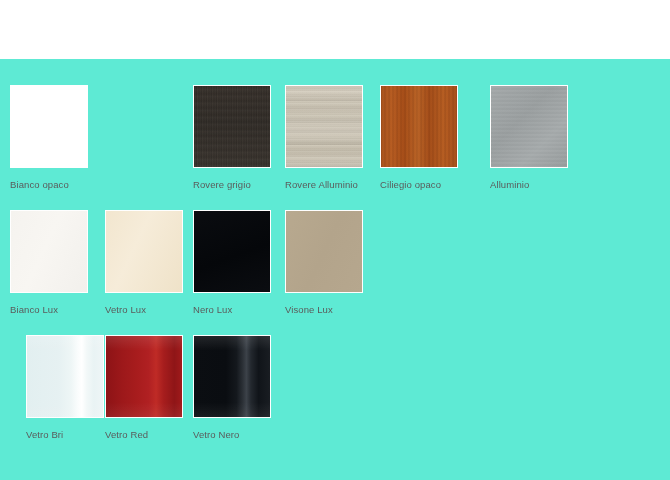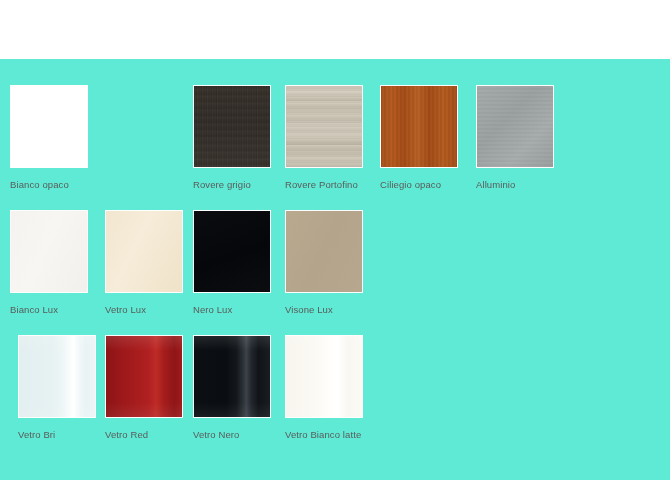--- a/index.html
+++ b/index.html
@@ -275,31 +275,31 @@
           <div class="swatch">
             <div class="tex fin-rovere-grigio"></div>
           </div>
           <div class="label">Rovere grigio</div>
         </div>
 
         <div class="cell" style="left:275px">
           <div class="swatch">
             <div class="tex fin-rovere-portofino"></div>
           </div>
-          <div class="label">Rovere Portofino</div>
+          <div class="label">Rovere Alluminio</div>
         </div>
 
         <div class="cell" style="left:370px">
           <div class="swatch">
             <div class="tex fin-ciliegio-bruno"></div>
           </div>
           <div class="label">Ciliegio opaco</div>
         </div>
 
-        <div class="cell" style="left:466px">
+        <div class="cell" style="left:480px">
           <div class="swatch">
             <div class="tex fin-alluminio"></div>
           </div>
           <div class="label">Alluminio</div>
         </div>
 
 
       </div>
 
       <div class="row">
@@ -329,21 +329,21 @@
           <div class="swatch">
             <div class="tex fin-nero-lux"></div>
           </div>
           <div class="label">Nero Lux</div>
         </div>
 
       </div>
 
       <div class="row">
 
-        <div class="cell" style="left:8px">
+        <div class="cell" style="left:16px">
           <div class="swatch">
             <div class="tex fin-vetro-bri"></div>
             <div class="gloss"></div>
           </div>
           <div class="label">Vetro Bri</div>
         </div>
 
         <div class="cell" style="left:95px">
           <div class="swatch">
             <div class="tex fin-vetro-red"></div>
@@ -353,25 +353,18 @@
         </div>
 
         <div class="cell" style="left:183px">
           <div class="swatch">
             <div class="tex fin-vetro-nero"></div>
             <div class="gloss"></div>
           </div>
           <div class="label">Vetro Nero</div>
         </div>
 
-        <div class="cell" style="left:275px">
-          <div class="swatch">
-            <div class="tex fin-vetro-bianco-latte"></div>
-            <div class="gloss"></div>
-          </div>
-          <div class="label">Vetro Bianco latte</div>
-        </div>
 
       </div>
 
     </div>
   </div>
 </div>
 
 </body></html>

